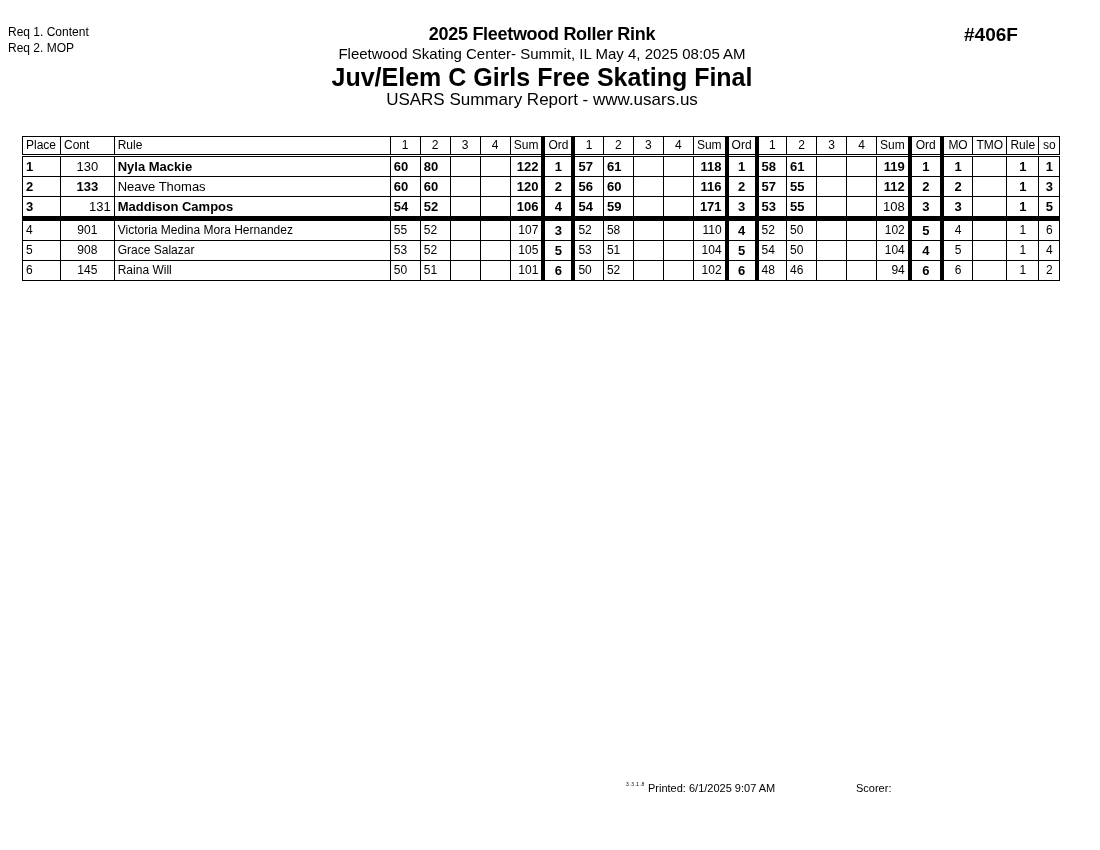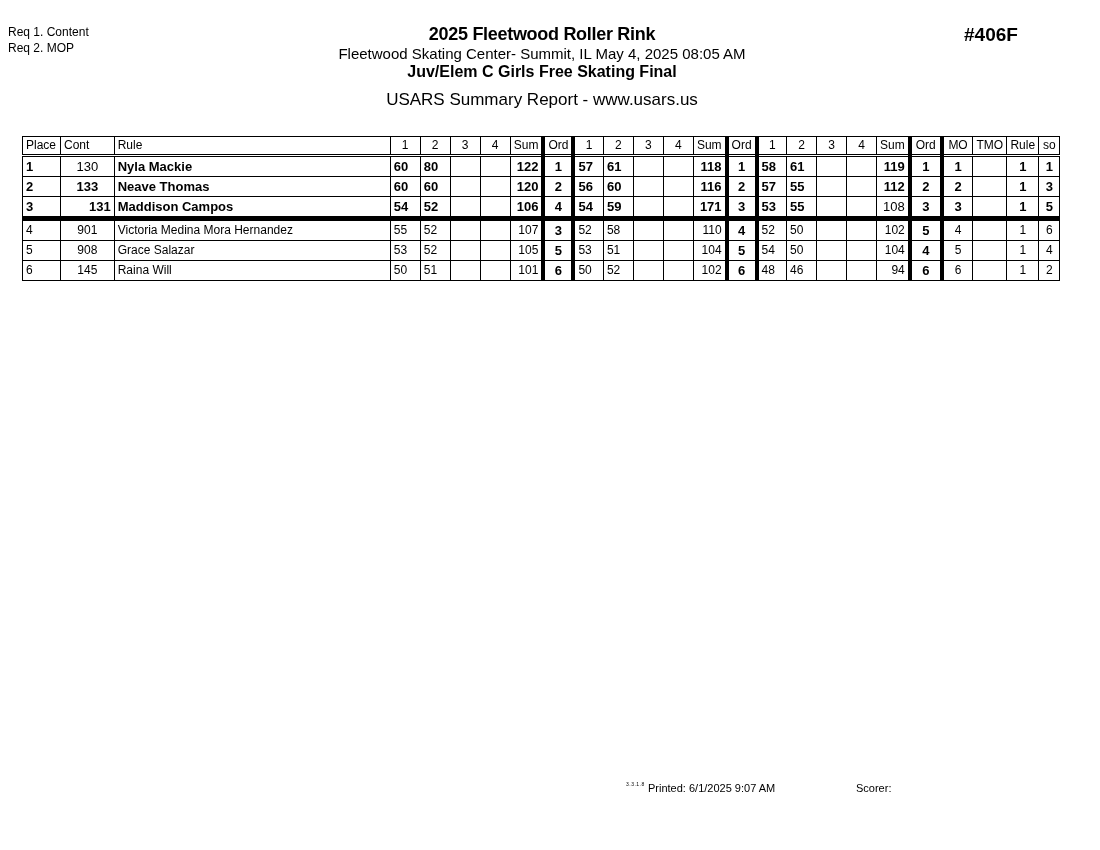--- a/index.html
+++ b/index.html
@@ -1,21 +1,21 @@
 <!DOCTYPE html>
 <html><head>
 <meta charset="utf-8">
 <style>
   html, body { margin:0; padding:0; background:#fff; }
   body { width:1100px; height:850px; position:relative; font-family:"Liberation Sans", sans-serif; color:#000; overflow:hidden; }
   .req { position:absolute; left:8px; font-size:12px; line-height:15px; }
   .center { position:absolute; left:0; width:1084px; text-align:center; white-space:nowrap; }
   .t1 { top:24px; font-size:18px; font-weight:bold; letter-spacing:-0.3px; }
   .t2 { top:45px; font-size:15px; }
-  .t3 { top:63px; font-size:16px; font-weight:bold; }
+  .t3 { top:63px; font-size:25px; font-weight:bold; }
   .t4 { top:90px; font-size:17px; }
   .evnum { position:absolute; left:964px; top:24px; font-size:19px; font-weight:bold; }
 
   table.res { position:absolute; left:22px; top:136px; border-collapse:collapse; font-size:12px; table-layout:fixed; }
   table.res td { border:1px solid #000; padding:0 3px; height:19px; line-height:19px; white-space:nowrap; overflow:hidden; }
   table.res tr.jhead td { height:21px; line-height:14px; vertical-align:top; font-size:11px; }
   table.res tr.jhead td.blank { border:none; }
   table.res tr.chead td { height:17px; line-height:17px; border-bottom:3px double #000; }
   .c { text-align:center; }
   .r { text-align:right; }
@@ -118,21 +118,21 @@
         <td class="r ordR" style="font-weight: bold;">119</td>
         <td class="ord ordR" style="font-weight: bold;">1</td>
         <td class="c" style="font-weight: bold;">1</td>
         <td class="c" style="font-weight: bold;"></td>
         <td class="c" style="font-weight: bold;">1</td>
         <td class="c" style="font-weight: bold;">1</td>
       </tr>
       <tr class="bold">
         <td style="font-weight: bold;">2</td>
         <td class="c" style="font-weight: bold;">133</td>
-        <td style="font-weight: bold;">Neave Thomas</td>
+        <td style="font-weight: normal;">Neave Thomas</td>
         <td style="font-weight: bold;">60</td>
         <td style="font-weight: bold;">60</td>
         <td style="font-weight: bold;"></td>
         <td style="font-weight: bold;"></td>
         <td class="r ordR" style="font-weight: bold;">120</td>
         <td class="ord ordR" style="font-weight: bold;">2</td>
         <td style="font-weight: bold;">56</td>
         <td style="font-weight: bold;">60</td>
         <td style="font-weight: bold;"></td>
         <td style="font-weight: bold;"></td>
@@ -144,21 +144,21 @@
         <td style="font-weight: bold;"></td>
         <td class="r ordR" style="font-weight: bold;">112</td>
         <td class="ord ordR" style="font-weight: bold;">2</td>
         <td class="c" style="font-weight: bold;">2</td>
         <td class="c" style="font-weight: bold;"></td>
         <td class="c" style="font-weight: bold;">1</td>
         <td class="c" style="font-weight: bold;">3</td>
       </tr>
       <tr class="bold cut">
         <td style="font-weight: bold;">3</td>
-        <td class="c" style="font-weight: bold; padding-left: 28px;">131</td>
+        <td class="c" style="font-weight: normal; padding-left: 28px;">131</td>
         <td style="font-weight: bold;">Maddison Campos</td>
         <td style="font-weight: bold;">54</td>
         <td style="font-weight: bold;">52</td>
         <td style="font-weight: bold;"></td>
         <td style="font-weight: bold;"></td>
         <td class="r ordR" style="font-weight: bold;">106</td>
         <td class="ord ordR" style="font-weight: bold;">4</td>
         <td style="font-weight: bold;">54</td>
         <td style="font-weight: bold;">59</td>
         <td style="font-weight: bold;"></td>

